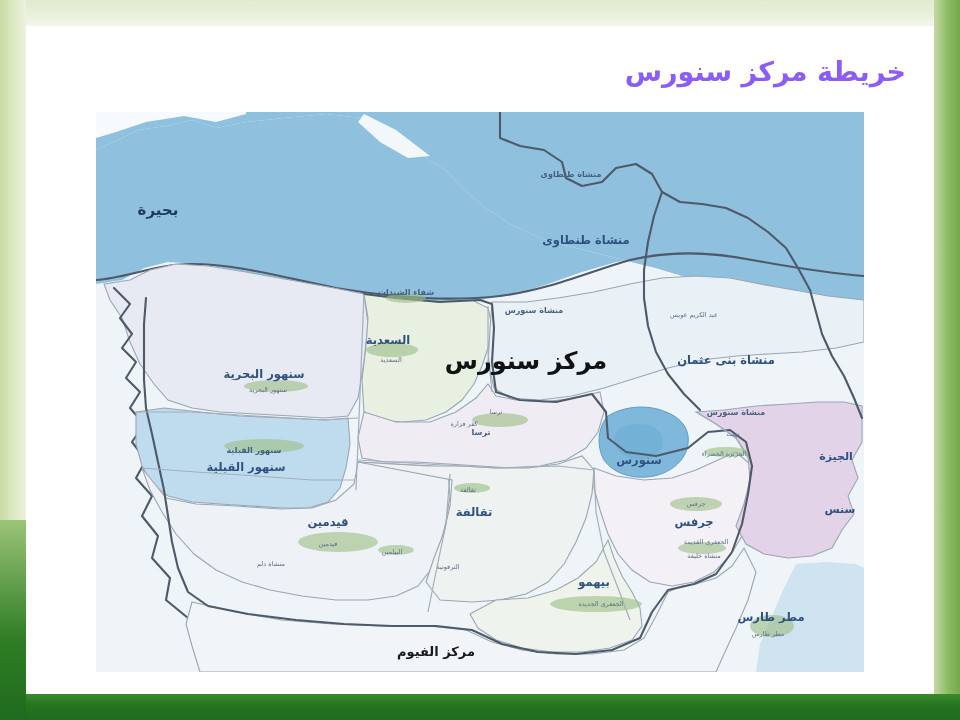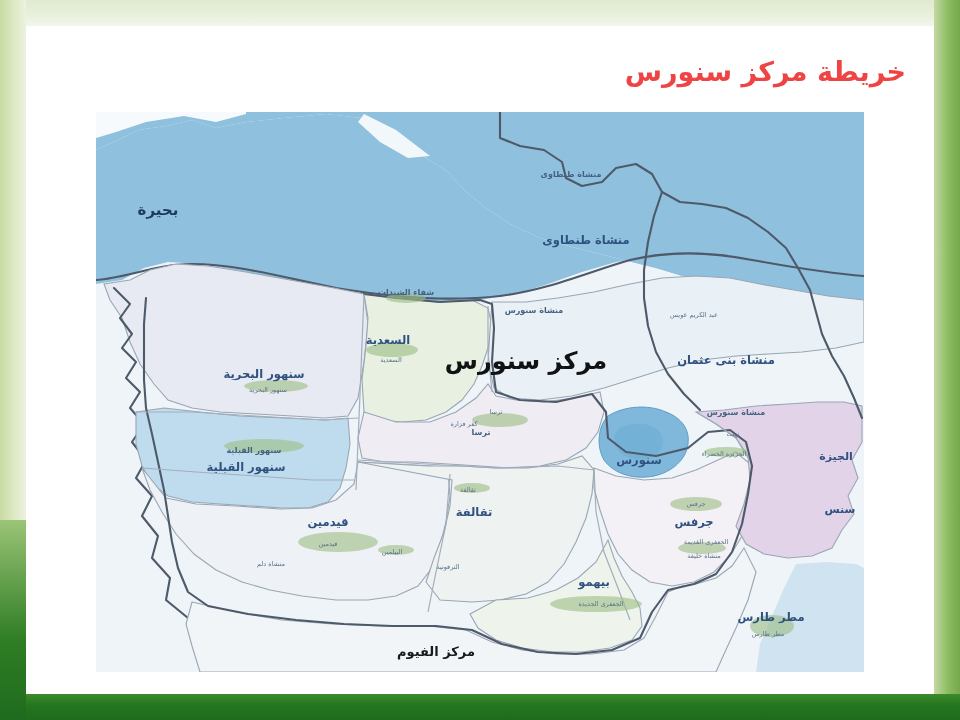--- a/index.html
+++ b/index.html
@@ -54,21 +54,21 @@
     box-sizing: border-box;
   }
 
   
   #title {
     position: absolute;
     right: 28px;
     top: 30px;
     font-size: 27px;
     font-weight: bold;
-    color: #ef4444;
+    color: #8b5cf6;
     letter-spacing: 1px;
     text-shadow: 0 1px 0 rgba(255,255,255,0.7);
     white-space: nowrap;
     direction: rtl;
   }
 
   
   #map-wrap {
     position: absolute;
     left: 70px;

